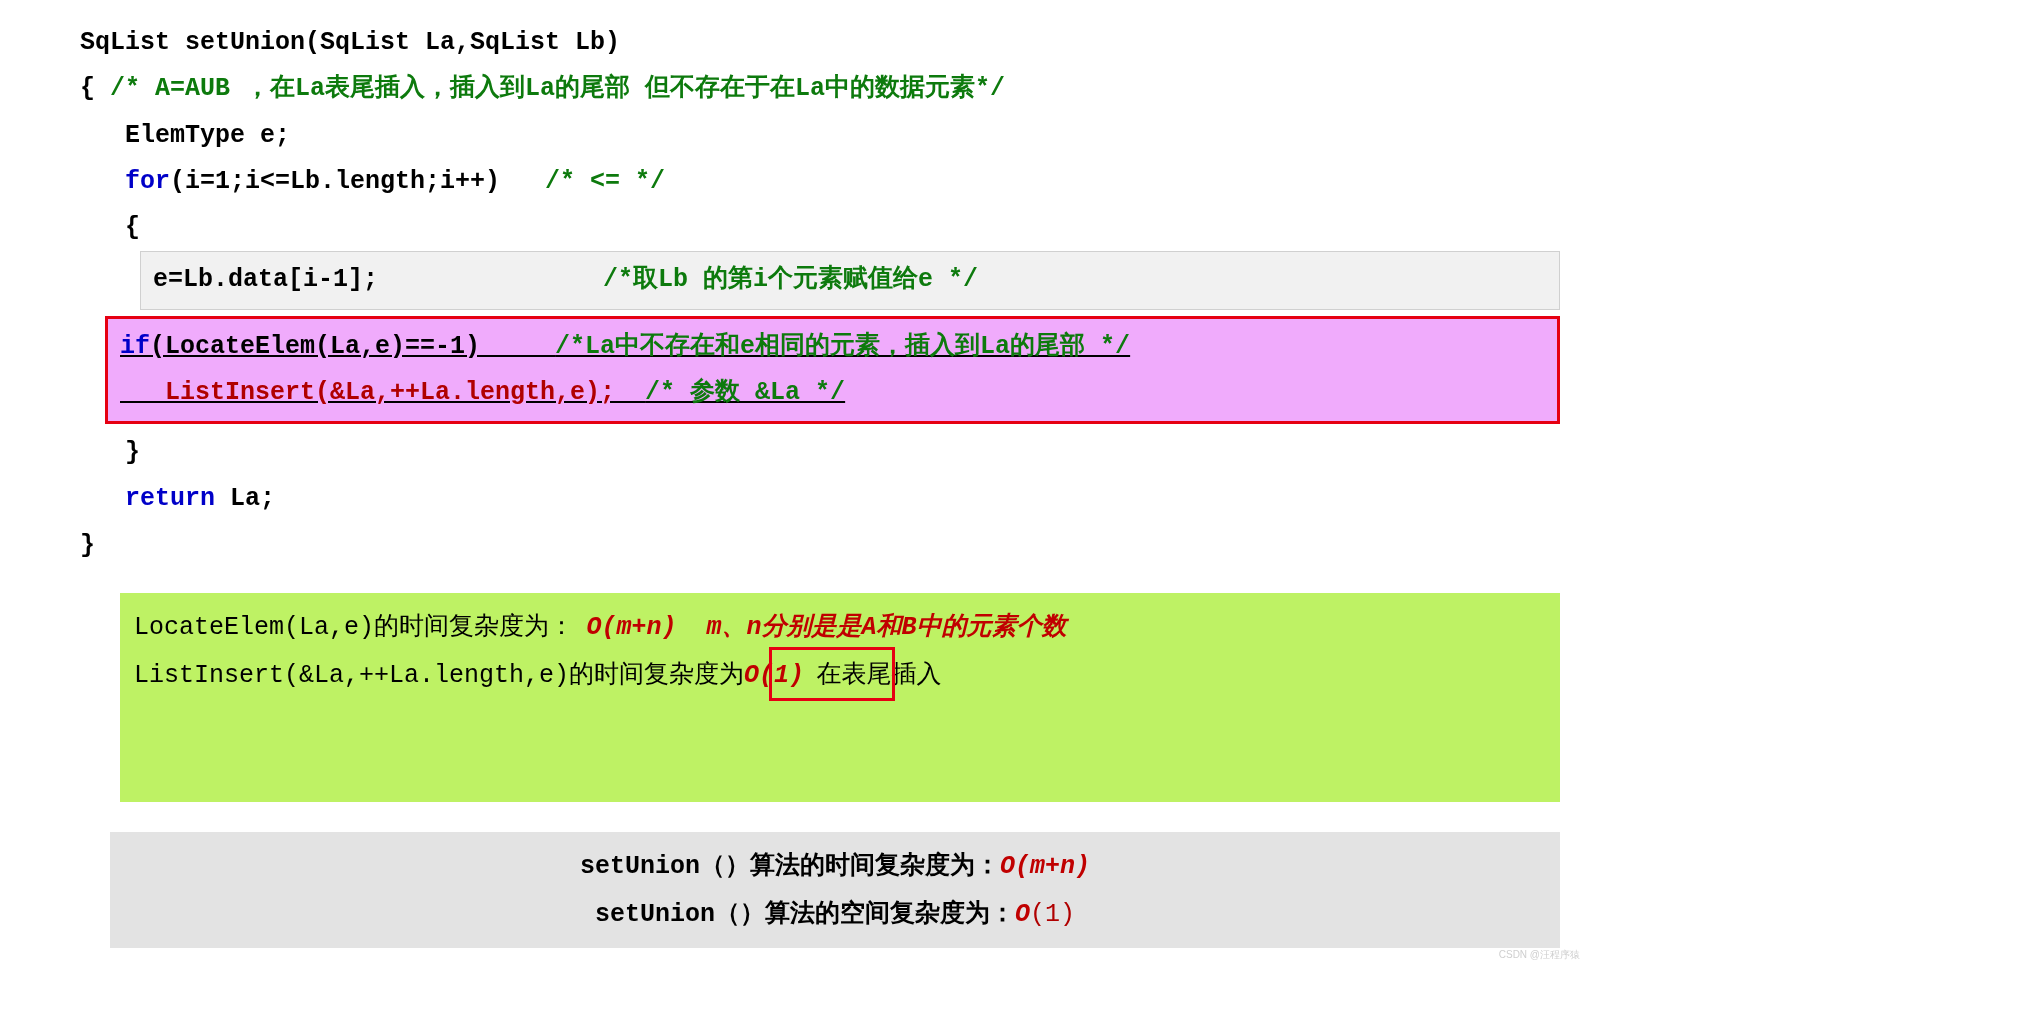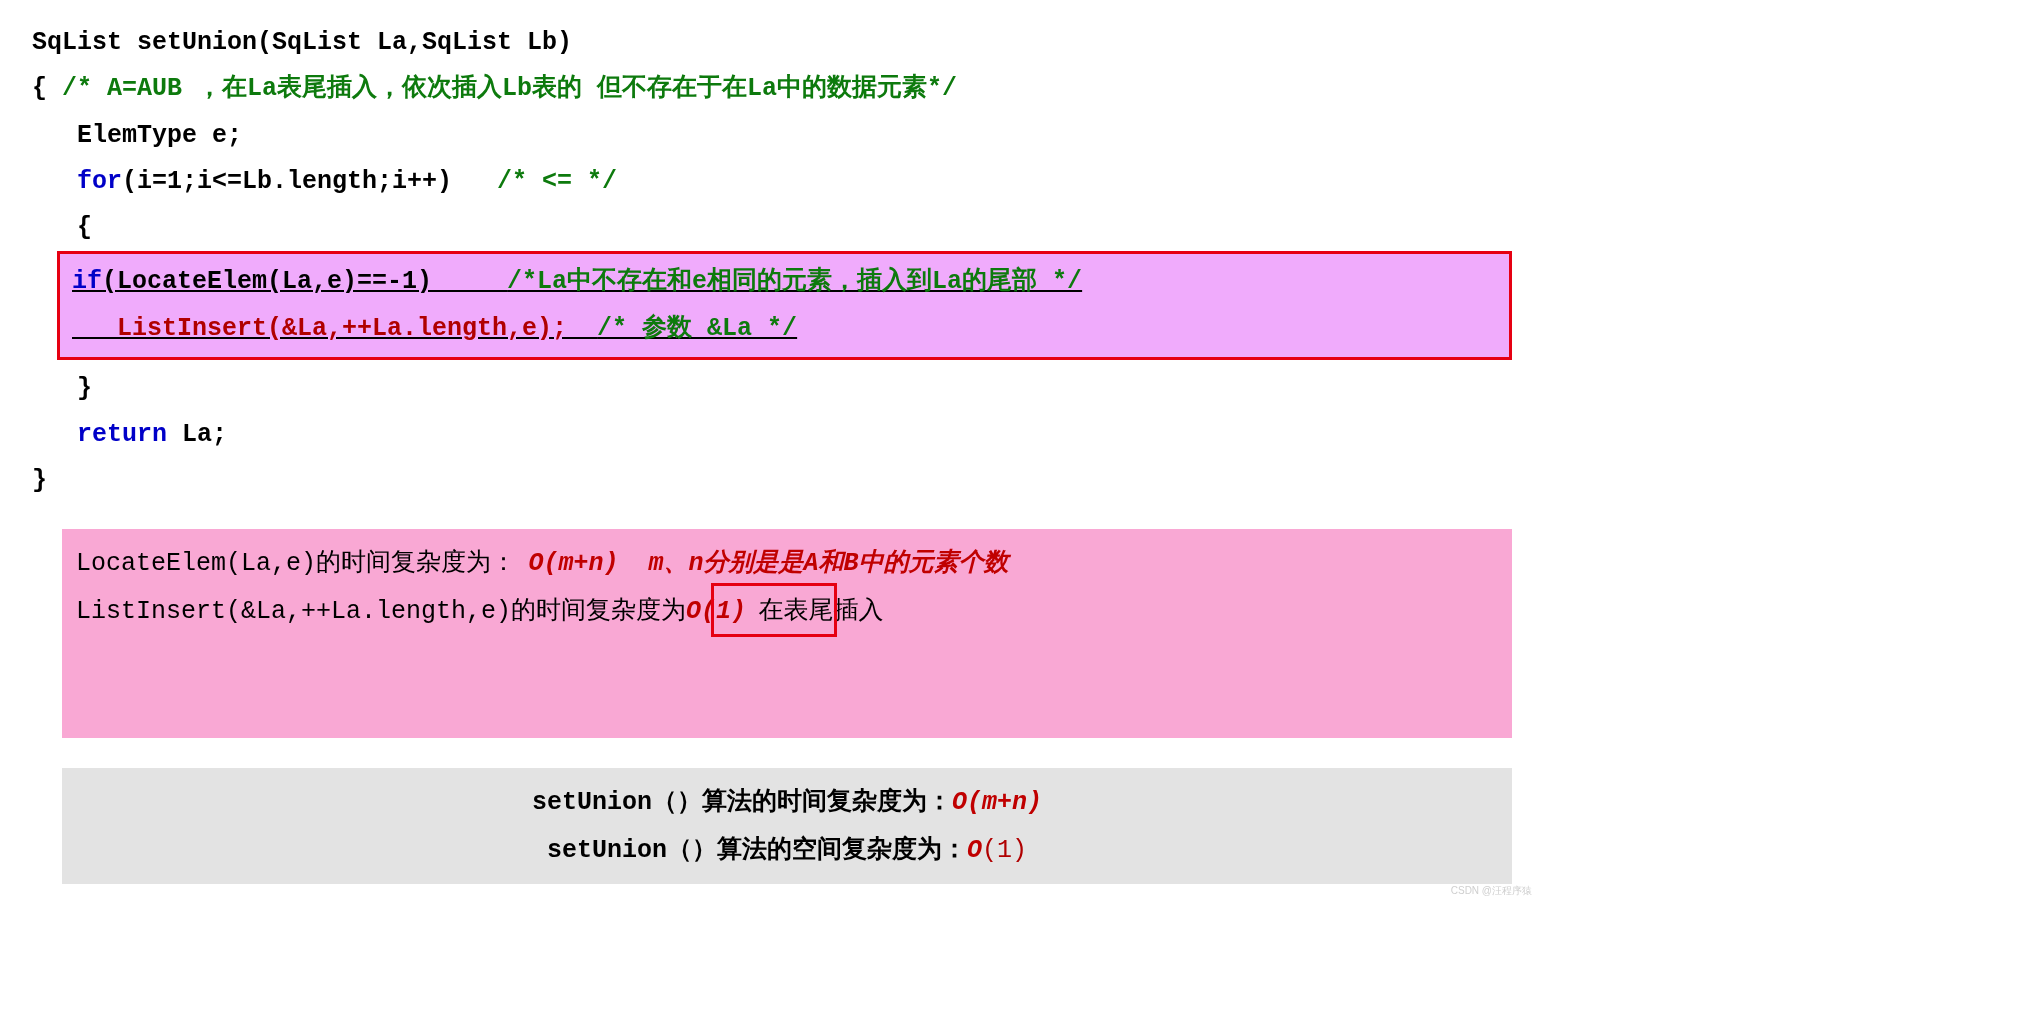--- a/index.html
+++ b/index.html
@@ -5,21 +5,21 @@
   html, body {
     margin: 0;
     padding: 0;
     background: #ffffff;
     font-family: "Courier New", Consolas, monospace;
     font-size: 25px;
     font-weight: bold;
     color: #000000;
   }
   .page {
-    padding: 20px 30px 20px 32px;
+    padding: 20px 30px 20px 80px;
     position: relative;
     max-width: 1480px;
   }
   .line {
     line-height: 1.85;
     white-space: pre;
   }
   .comment   { color: #0d7a0d; font-weight: bold; }
   .keyword   { color: #0000c8; font-weight: bold; }
   .redcode   { color: #b00000; font-weight: bold; text-align: right; }
@@ -40,23 +40,23 @@
   .code-block-red {
     background: #f0abfc;
     border: 3px solid #e60012;
     padding: 5px 12px;
     margin-left: 25px;
     margin-bottom: 6px;
     text-decoration: underline;
   }
 
   .note1 {
-    background: #f9a8d4;
+    background: #bef264;
     padding: 10px 14px;
-    margin-left: 30px;
+    margin-left: 40px;
     margin-top: 24px;
     position: relative;
     font-weight: normal;
   }
   .note2 {
     background: #e3e3e3;
     padding: 10px 14px;
     margin-left: 30px;
     margin-top: 30px;
     font-weight: bold;
@@ -79,29 +79,32 @@
     font-family: "Microsoft YaHei", sans-serif;
   }
 </style>
 </head>
 <body>
 
 <div class="page">
 
   <div class="line"><span class="plain">SqList setUnion(SqList La,SqList Lb)</span></div>
 
-  <div class="line"><span class="plain">{ </span><span class="comment">/* A=AUB ，在La表尾插入，依次插入Lb表的 但不存在于在La中的数据元素*/</span></div>
+  <div class="line"><span class="plain">{ </span><span class="comment">/* A=AUB ，在La表尾插入，插入到La的尾部 但不存在于在La中的数据元素*/</span></div>
 
   <div class="line"><span class="plain">   ElemType e;</span></div>
 
 
   <div class="line"><span class="plain">   </span><span class="keyword">for</span><span class="plain">(i=1;i&lt;=Lb.length;i++)   </span><span class="comment">/* &lt;= */</span></div>
 
   <div class="line"><span class="plain">   {</span></div>
 
+  <div class="code-block">
+    <div class="line"><span class="plain">e=Lb.data[i-1];               </span><span class="comment">/*取Lb 的第i个元素赋值给e */</span></div>
+  </div>
 
   <div class="code-block-red">
     <div class="line"><span class="keyword">if</span><span class="plain">(LocateElem(La,e)==-1)     </span><span class="comment">/*La中不存在和e相同的元素，插入到La的尾部 */</span></div>
     <div class="line"><span class="redcode">   ListInsert(&amp;La,++La.length,e);  </span><span class="comment">/* 参数 &amp;La */</span></div>
   </div>
 
   <div class="line"><span class="plain">   }</span></div>
 
   <div class="line"><span class="plain">   </span><span class="keyword">return</span><span class="plain"> La;</span></div>
 

